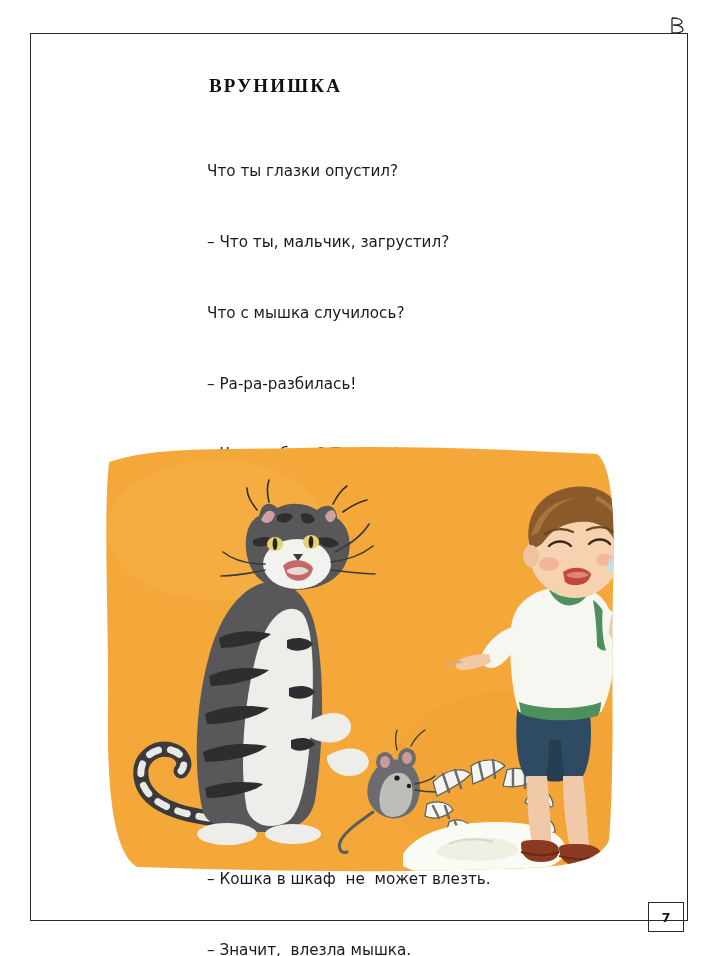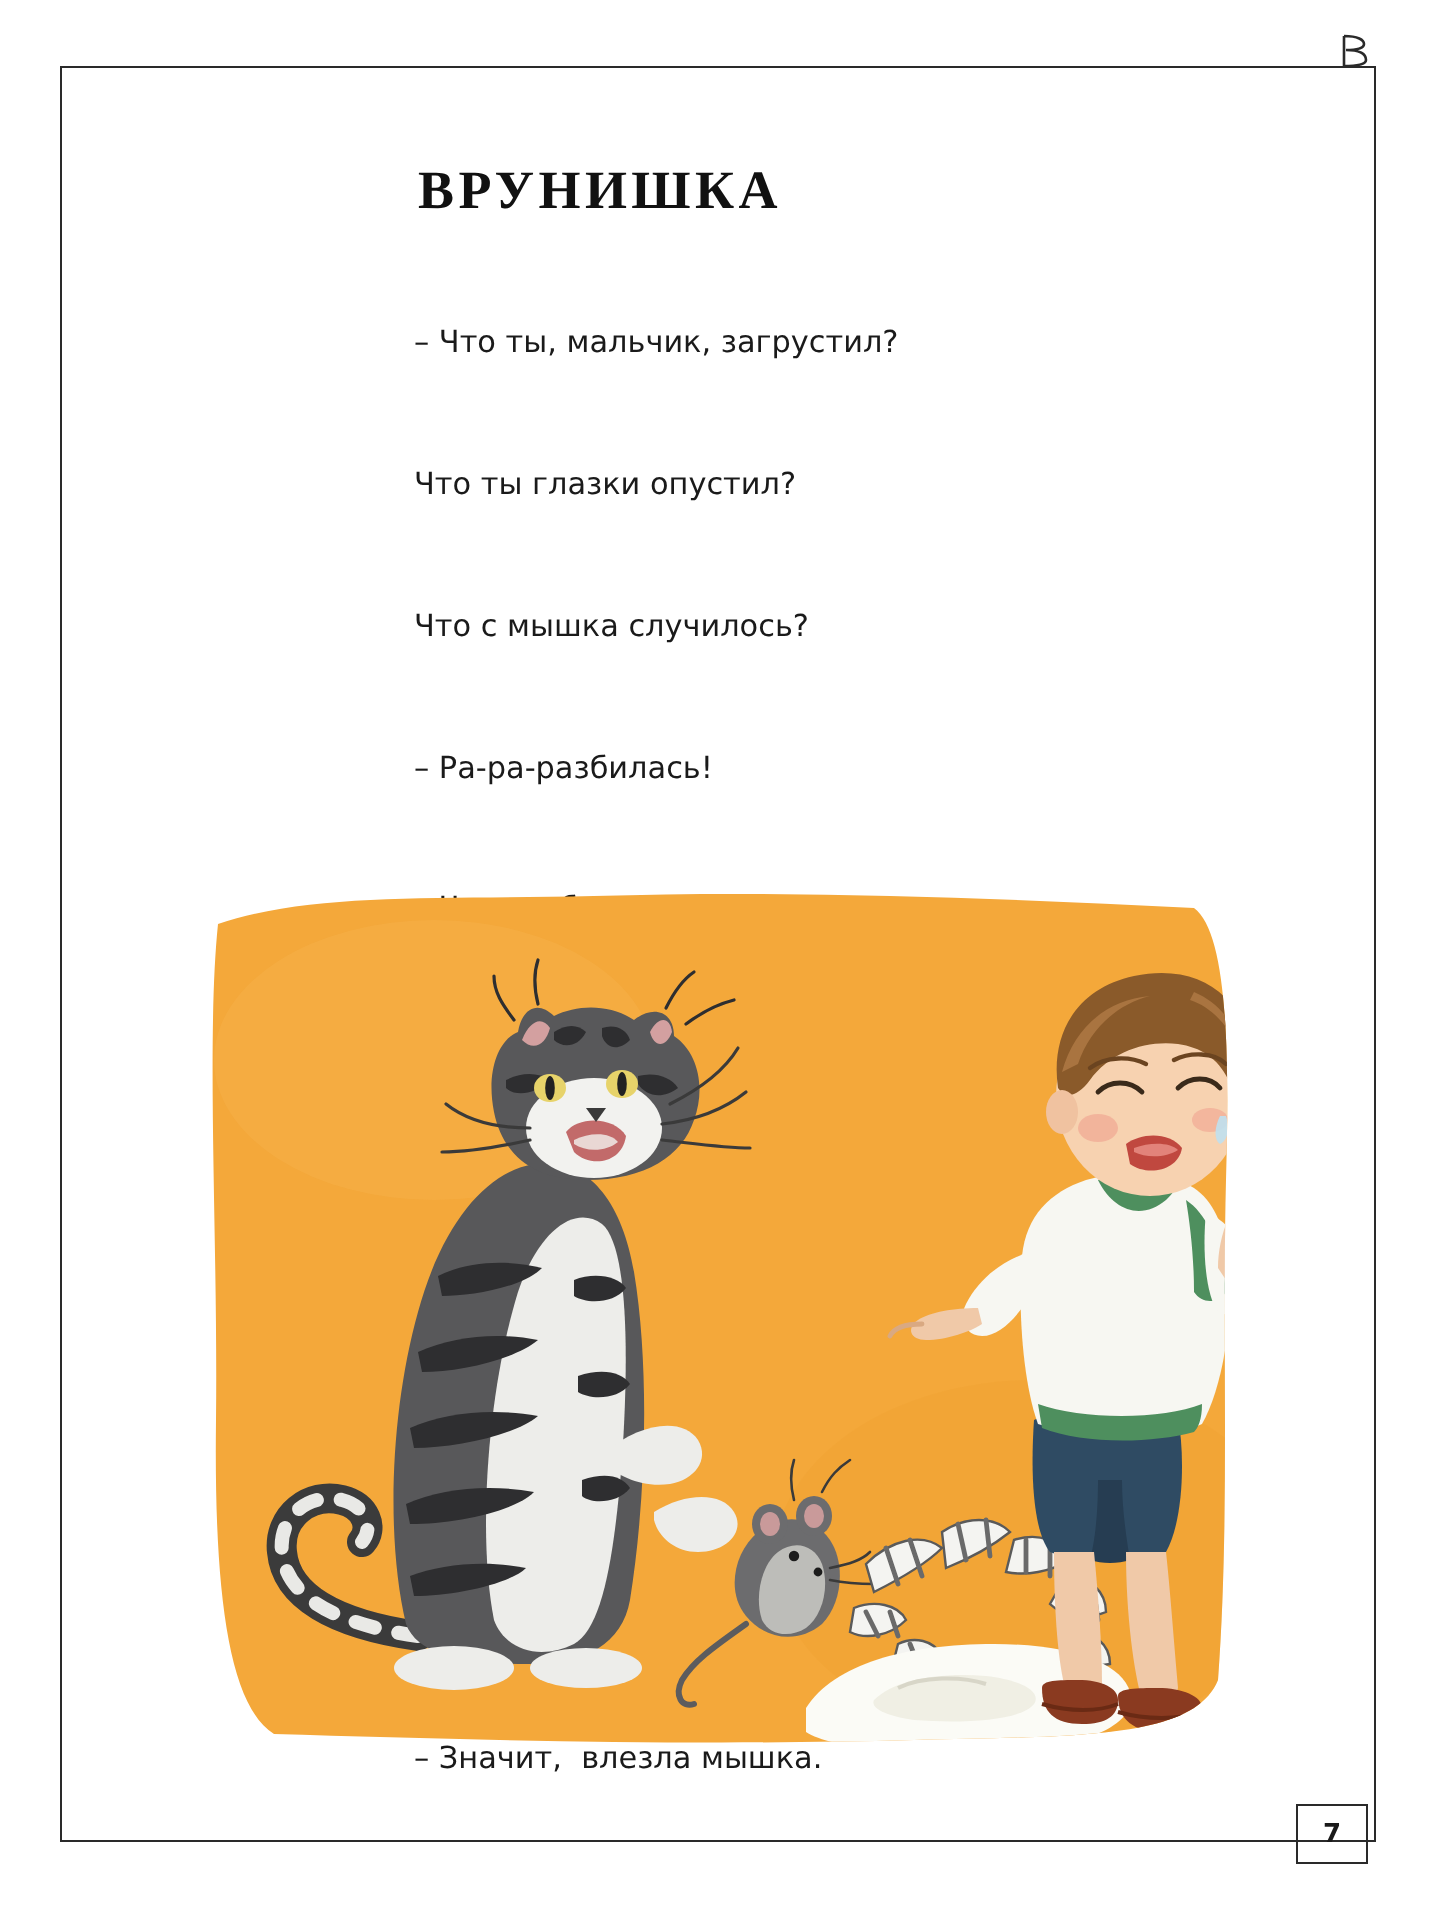--- a/index.html
+++ b/index.html
@@ -33,21 +33,21 @@
     height: 888px;
     border: 1.4px solid #2a2a2a;
     box-sizing: border-box;
   }
 
   .title {
     position: absolute;
     left: 209px;
     top: 62px;
     font-family: "Liberation Serif", serif;
-    font-size: 27px;
+    font-size: 19px;
     letter-spacing: 2.2px;
     font-weight: 700;
     color: #111111;
   }
 
   .poem {
     position: absolute;
     left: 207px;
     top: 113px;
     width: 420px;
@@ -114,30 +114,31 @@
     <svg width="22" height="20" viewBox="0 0 22 20">
       <path d="M2 2 L2 17 M2 2 C 9 2, 12 4, 12 6 C 12 8, 9 9, 3 9 M3 9 C 10 9, 13 11, 13 14 C 13 16, 10 17, 2 17" fill="none" stroke="#2a2a2a" stroke-width="1.3"></path>
     </svg>
   </div>
 
   <div class="frame"></div>
 
   <h1 class="title">ВРУНИШКА</h1>
 
   <div class="poem">
+    <span class="ln">Что ты глазки опустил?</span>
     <span class="ln">– Что ты, мальчик, загрустил?</span>
-    <span class="ln">Что ты глазки опустил?</span>
     <span class="ln">Что с мышка случилось?</span>
     <span class="ln">– Ра-ра-разбилась!</span>
     <span class="ln">– Что разбито? Покажи!</span>
     <span class="ln">Где  разбилось-то, скажи!</span>
     <span class="ln">– Со  сме-та-ной  ми-ска.</span>
     <span class="ln">– Ты  разбил?</span>
     <span class="ln">– Нет,  киска!</span>
     <span class="ln">Очень  ей  хотелось есть.</span>
+    <span class="ln">– Кошка в шкаф  не  может влезть.</span>
     <span class="ln">– Значит,  влезла мышка.</span>
     
   </div>
 
   <div class="illus">
     <svg class="illus-bg" viewBox="0 0 525 443">
       <defs>
         <clipPath id="bgclip">
           <path d="M12,22 C60,6 120,10 200,8 C300,5 400,9 500,14 C516,26 518,80 516,150
                    C514,230 518,320 512,400 C500,430 440,428 360,430 C250,433 140,430 40,427

